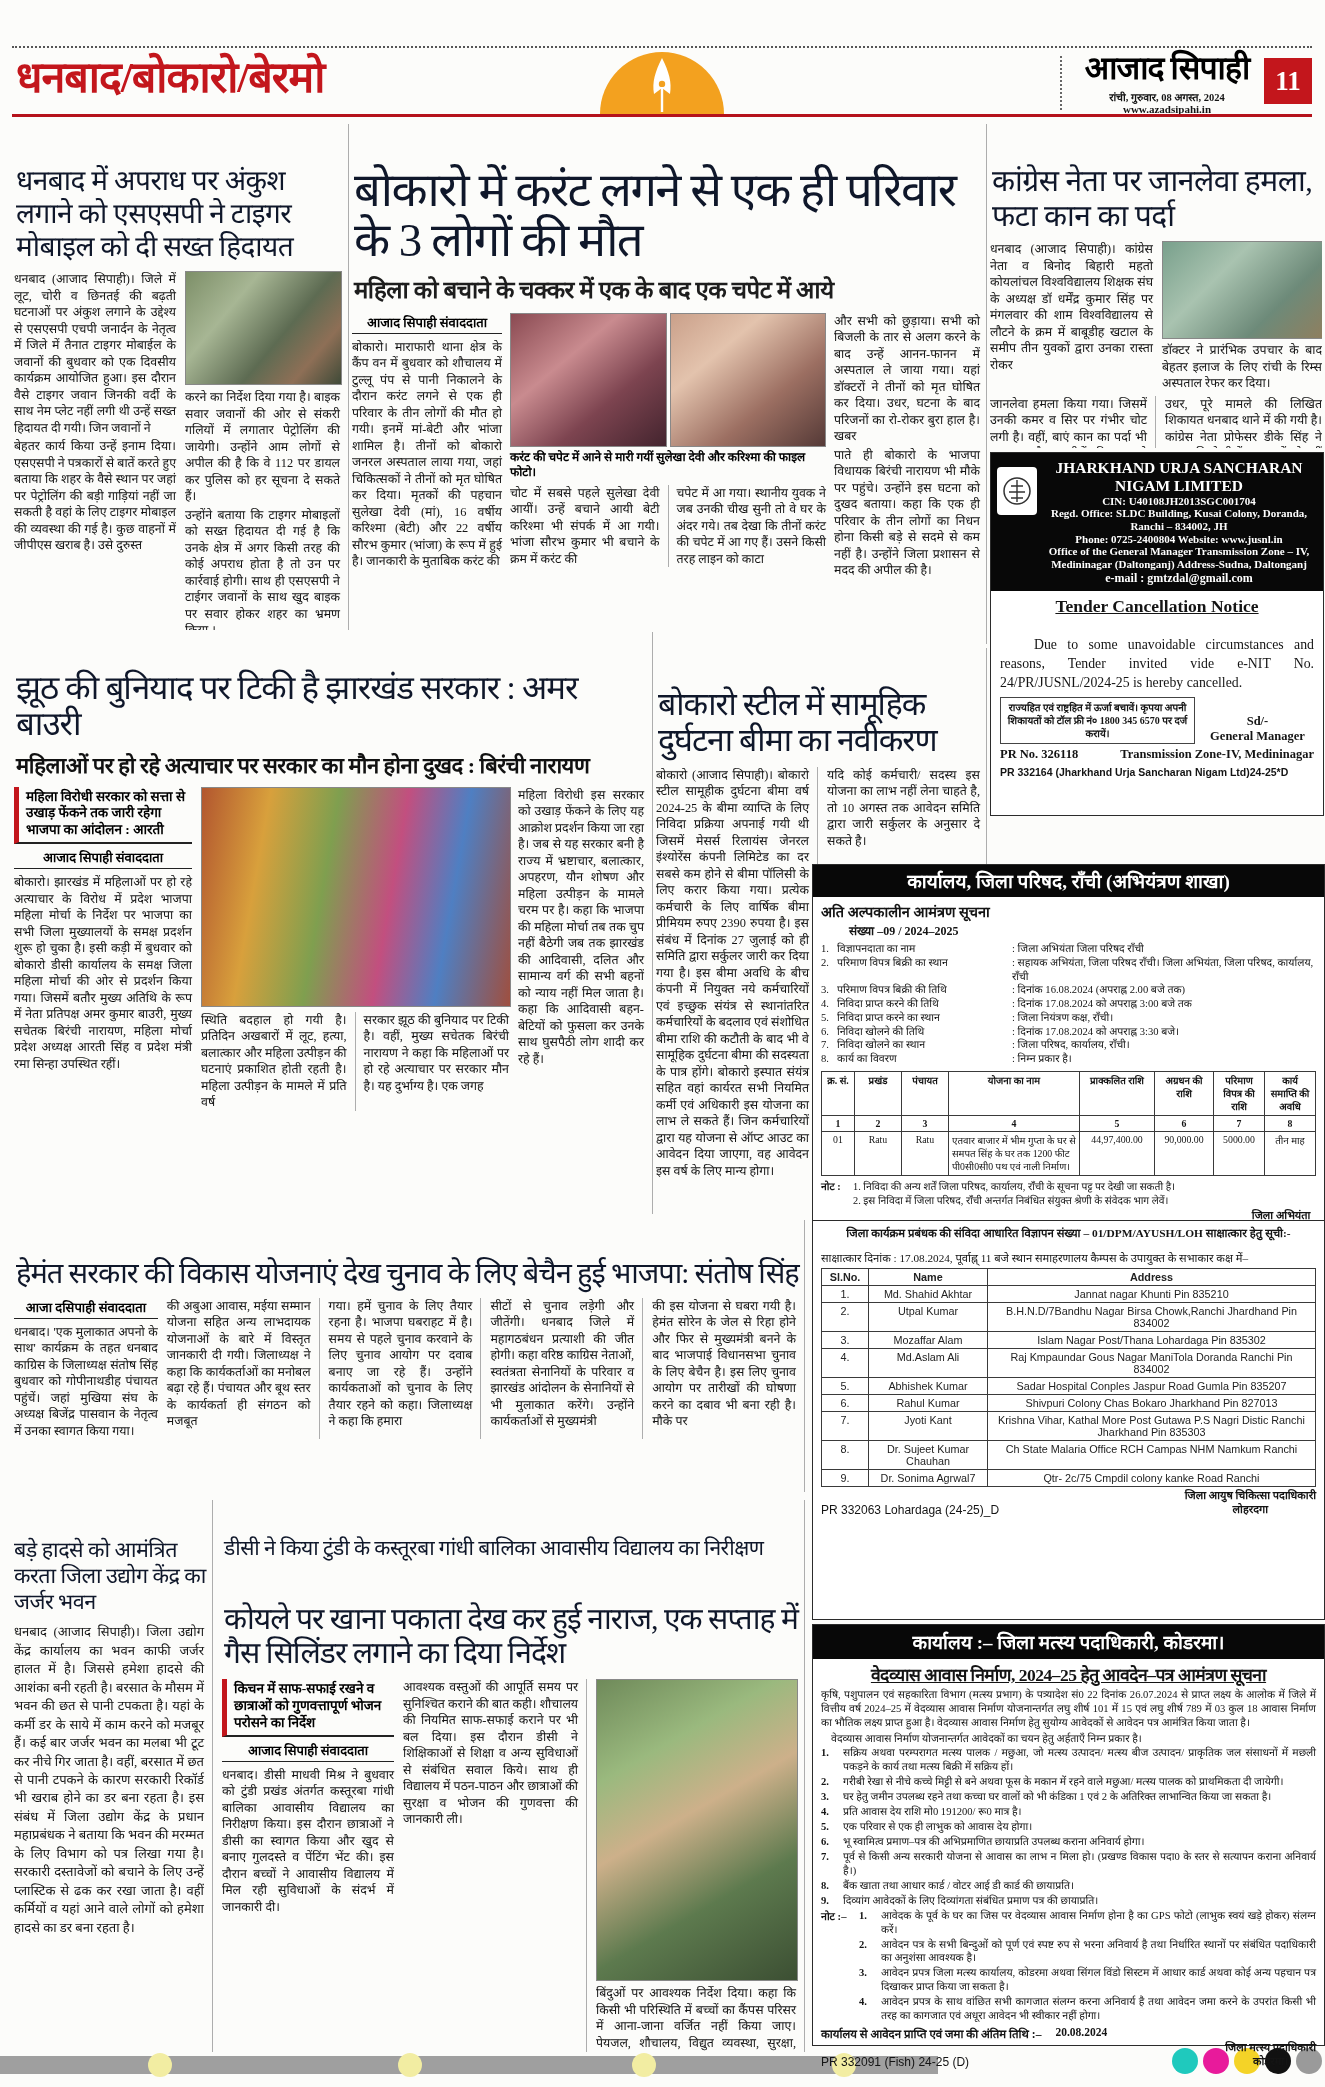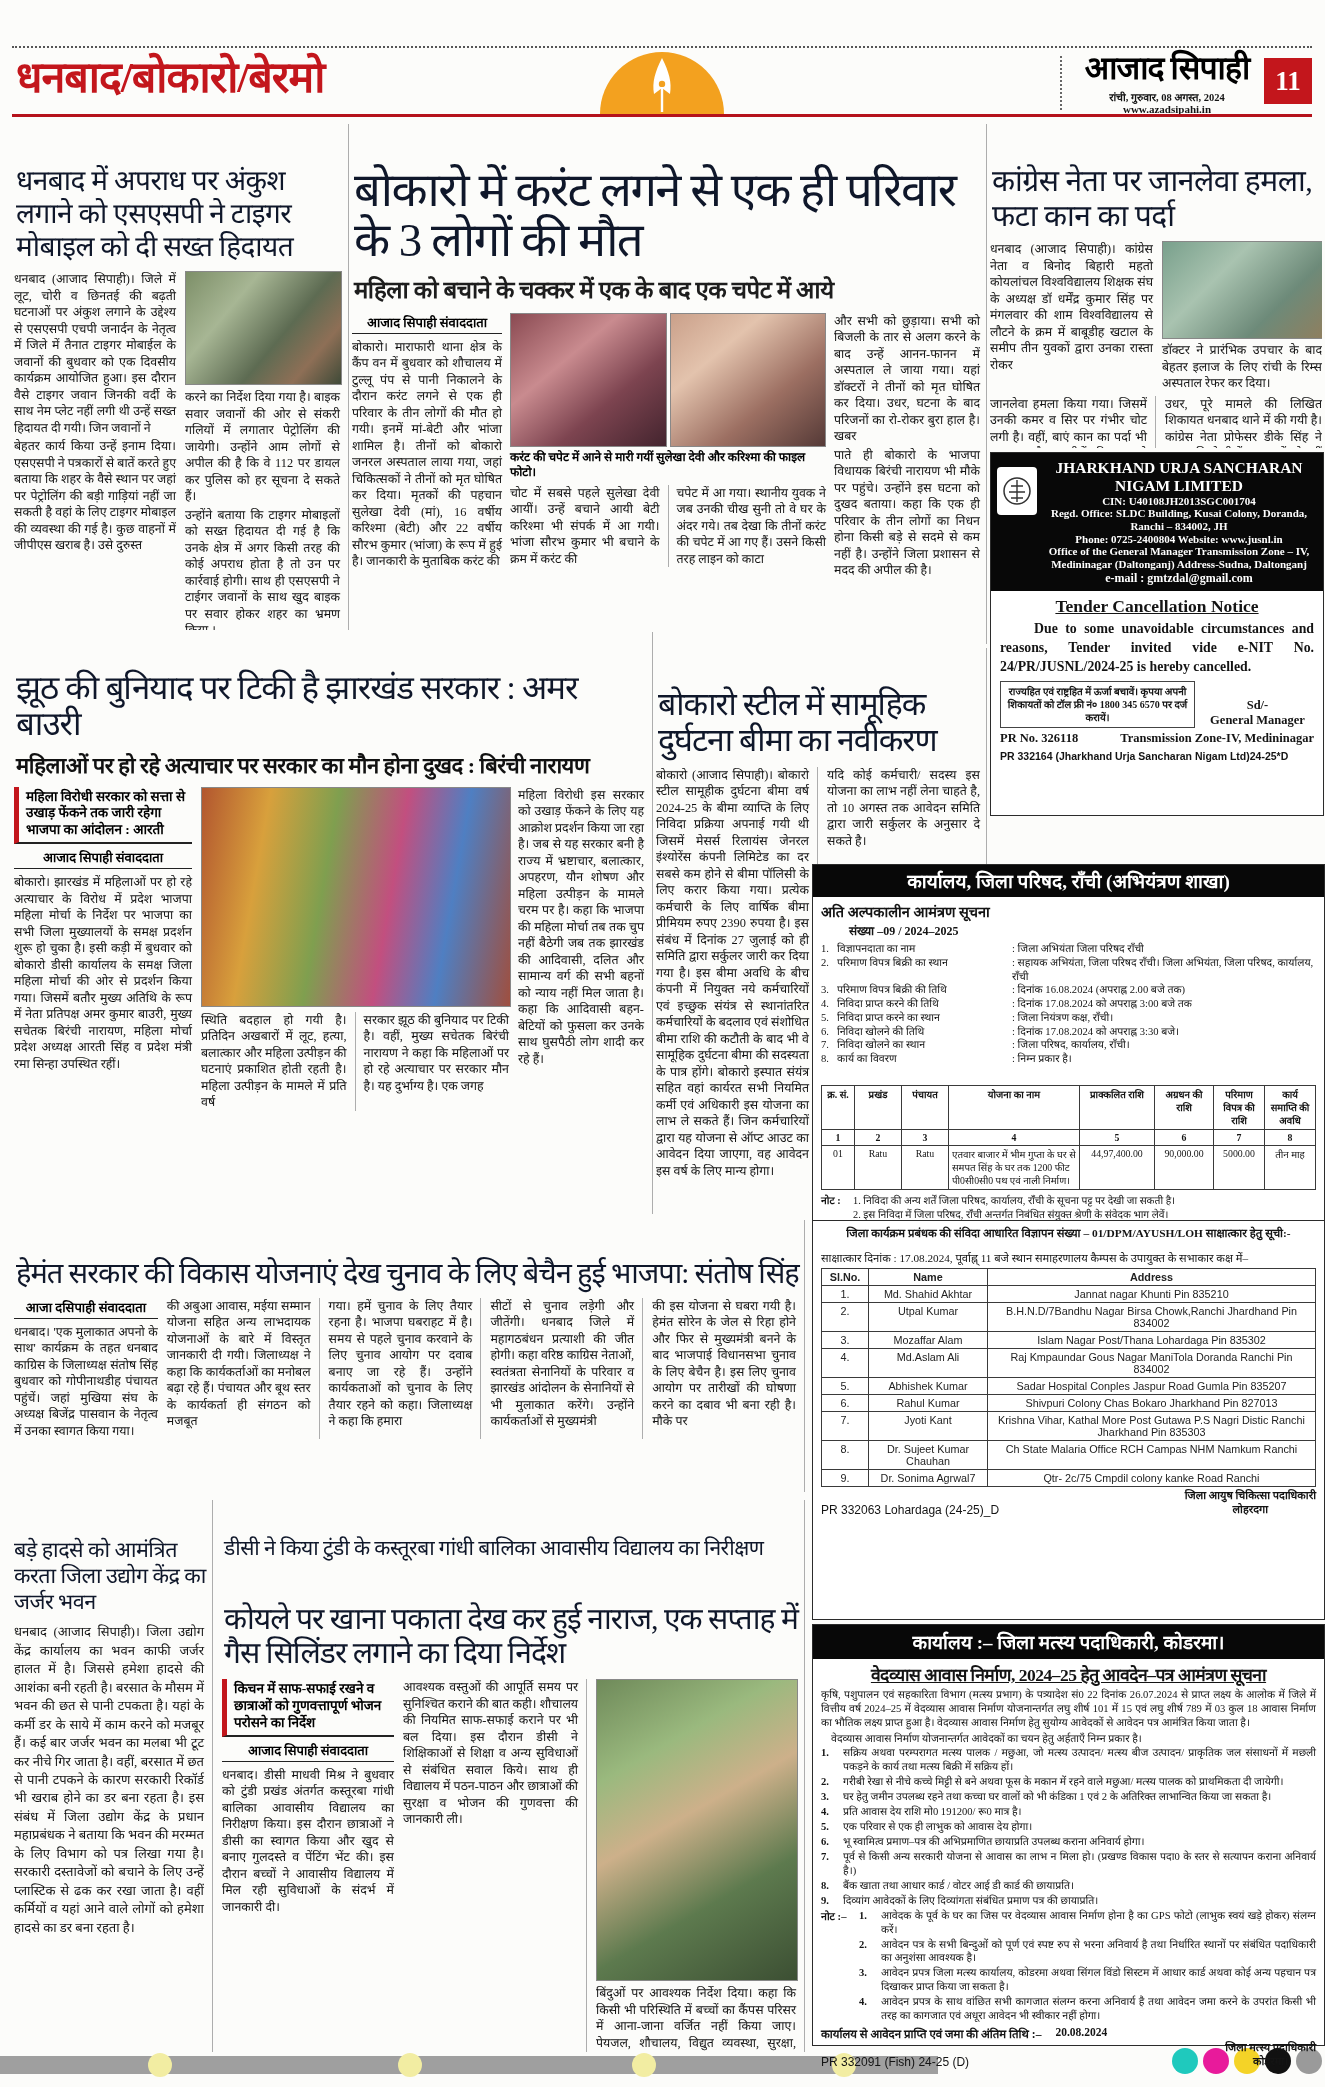--- a/index.html
+++ b/index.html
@@ -140,21 +140,21 @@
         <div style="font-size:15.5px;font-weight:800;line-height:1.15;">JHARKHAND URJA SANCHARAN NIGAM LIMITED</div>
         <div style="font-size:11px;font-weight:bold;">CIN: U40108JH2013SGC001704</div>
         <div style="font-size:11px;font-weight:bold;line-height:1.2;">Regd. Office:  SLDC Building, Kusai Colony, Doranda, Ranchi – 834002, JH</div>
         <div style="font-size:11px;font-weight:bold;">Phone: 0725-2400804    Website: www.jusnl.in</div>
         <div style="font-size:11px;font-weight:bold;line-height:1.2;">Office of the General Manager Transmission Zone – IV, Medininagar (Daltonganj) Address-Sudna, Daltonganj</div>
         <div style="font-size:12px;font-weight:bold;">e-mail : gmtzdal@gmail.com</div>
       </div>
     </div>
     <div style="padding:5px 9px 4px 9px;">
       <div style="text-align:center;font-weight:800;font-size:17.5px;text-decoration:underline;">Tender Cancellation Notice</div>
-      <div class="jt" style="font-size:13.8px;font-weight:bold;line-height:1.35;margin-top:3px;text-indent:34px;">Due to some unavoidable circumstances and reasons, Tender invited vide e-NIT No. 24/PR/JUSNL/2024-25 is hereby cancelled.</div>
+      <div class="jt" style="font-size:13.8px;font-weight:normal;line-height:1.35;margin-top:19px;text-indent:34px;">Due to some unavoidable circumstances and reasons, Tender invited vide e-NIT No. 24/PR/JUSNL/2024-25 is hereby cancelled.</div>
       <div class="cols" style="gap:6px;margin-top:5px;align-items:flex-end;">
         <div style="flex:0 0 185px;border:1px solid #444;padding:3px 4px;font-size:10px;font-weight:bold;text-align:center;line-height:1.3;">राज्यहित एवं राष्ट्रहित में ऊर्जा बचावें। कृपया अपनी शिकायतों को टॉल फ्री नं० 1800 345 6570 पर दर्ज करायें।</div>
         <div style="flex:1;text-align:center;">
           <div style="font-weight:800;font-size:12.5px;">Sd/-</div>
           <div style="font-weight:800;font-size:12.5px;">General Manager</div>
         </div>
       </div>
       <div class="cols" style="margin-top:3px;">
         <div style="flex:0 0 110px;font-weight:800;font-size:12.5px;">PR No. 326118</div>
         <div style="flex:1;text-align:right;font-weight:800;font-size:12.5px;">Transmission Zone-IV, Medininagar</div>
@@ -238,21 +238,21 @@
           <span class="pn">7.</span>
           <span class="pl">निविदा खोलने का स्थान</span>
           <span class="pv">जिला परिषद, कार्यालय, राँची।</span>
         </div>
       <div class="pitem">
           <span class="pn">8.</span>
           <span class="pl">कार्य का विवरण</span>
           <span class="pv">निम्न प्रकार है।</span>
         </div>
 
-      <table class="nt" style="margin-top:19px;font-size:9.8px;">
+      <table class="nt" style="margin-top:5px;font-size:9.8px;">
         <tbody>
             <tr style="font-weight:bold;text-align:center;">
           <td style="width:26px;">क्र. सं.</td>
           <td style="width:40px;">प्रखंड</td>
           <td style="width:40px;">पंचायत</td>
           <td>योजना का नाम</td>
           <td style="width:68px;">प्राक्कलित राशि</td>
           <td style="width:52px;">अग्रधन की राशि</td>
           <td style="width:44px;">परिमाण विपत्र की राशि</td>
           <td style="width:44px;">कार्य समाप्ति की अवधि</td>

